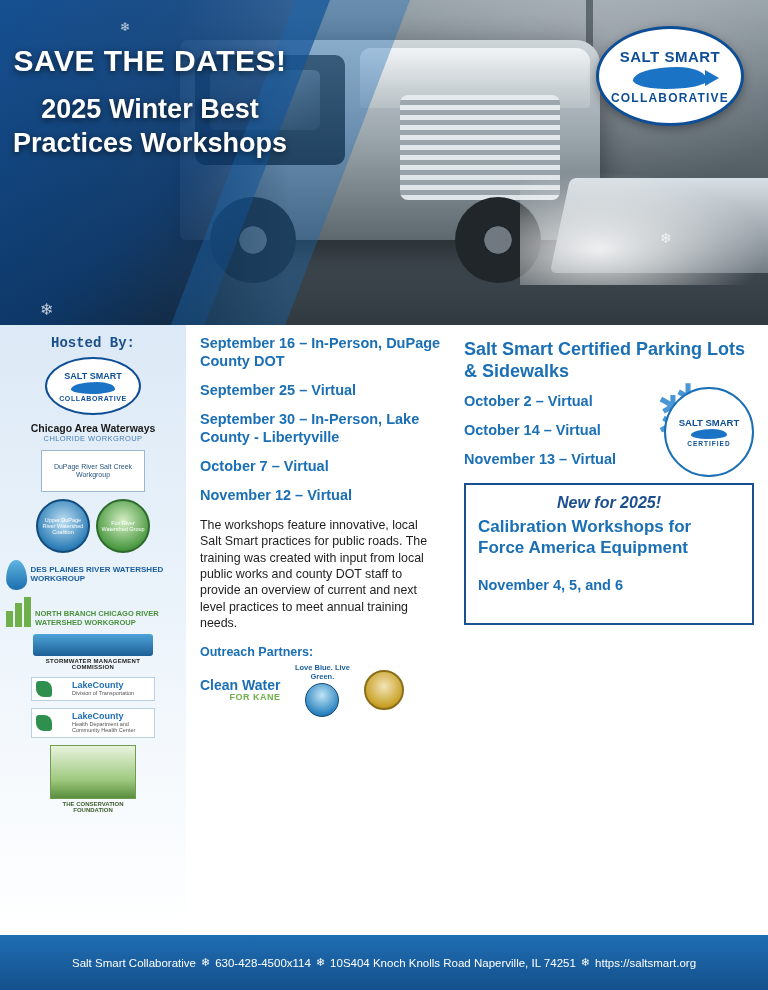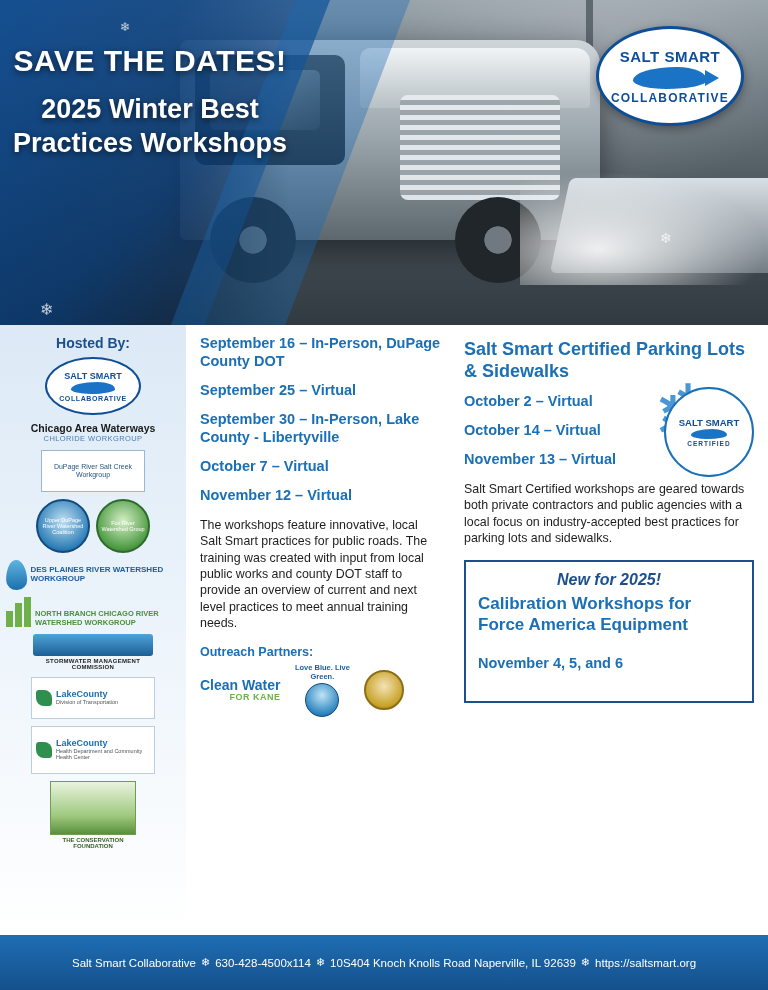--- a/index.html
+++ b/index.html
@@ -169,21 +169,21 @@
     background: #ffffff;
     display: flex;
   }
   .left-col {
     width: 186px;
     background: linear-gradient(180deg,#dce9f6 0%, #e9f2fa 40%, #ffffff 100%);
     padding: 8px 6px 0 6px;
     text-align: center;
   }
   .hosted-by {
-    font-size: 14px; font-weight: bold; color: #1b4f8a; margin: 2px 0 6px;
+    font-size: 14px; font-weight: bold; color: #1b4f8a; margin: 2px 0 6px; font-family: Liberation Mono, monospace;
   }
   .logo-item { margin-bottom: 7px; display: flex; flex-direction: column; align-items: center; }
 
   .mini-badge {
     width: 96px; height: 58px; border-radius: 50%;
     background: #fff; border: 2px solid #0e4e96;
     display: flex; flex-direction: column; align-items: center; justify-content: center;
   }
   .mini-badge .t { font-size: 9px; font-weight: bold; color: #0e4e96; }
   .mini-badge .b { font-size: 7px; font-weight: bold; color: #0e4e96; letter-spacing: .6px; }
@@ -217,22 +217,22 @@
   }
   .wsg-text { font-size: 8px; font-weight: bold; color: #1b5e9e; text-align: left; line-height: 1.1; }
   .nb-logo { display: flex; align-items: flex-end; gap: 4px; }
   .nb-bars { display: flex; gap: 2px; align-items: flex-end; }
   .nb-bars i { display: block; width: 7px; background: #6fb04a; }
   .nb-text { font-size: 7.5px; font-weight: bold; color: #4a8f3c; text-align: left; line-height: 1.12; }
   .smc-logo { width: 120px; }
   .smc-wave { height: 22px; background: linear-gradient(180deg,#4ea3d8,#1c5f96); border-radius: 3px; }
   .smc-text { font-size: 6px; font-weight: bold; color: #222; letter-spacing: .3px; margin-top: 2px; }
   .lc-logo {
-    width: 124px; border: 1px solid #b9cfe2; background: #fff; padding: 12px 4px;
-    display: flex; align-items: center; gap: 4px;
+    width: 124px; border: 1px solid #b9cfe2; background: #fff; padding: 3px 4px;
+    display: flex; align-items: center; gap: 20px;
   }
   .lc-mark { width: 16px; height: 16px; background: #2f8f4e; border-radius: 3px 8px 3px 8px; flex: 0 0 auto; }
   .lc-txt { text-align: left; }
   .lc-name { font-size: 9px; font-weight: bold; color: #1f6fb2; line-height: 1; }
   .lc-sub { font-size: 5.5px; color: #555; line-height: 1.15; }
   .tcf-logo { width: 86px; }
   .tcf-img { height: 54px; background: linear-gradient(180deg,#e9f3dd,#9ec97f 65%,#5a8f3d); border: 1px solid #6f9b52; }
   .tcf-cap { font-size: 6px; color: #3c5d2c; font-weight: bold; line-height: 1.1; margin-top: 2px; }
 
   
@@ -463,31 +463,30 @@
     <div class="ss-cert-badge">
       <div class="c1">SALT SMART</div>
       <div class="mini-fish" style="width:36px;height:10px"></div>
       <div class="c2">CERTIFIED</div>
     </div>
 
     <h2 class="col-head">Salt Smart Certified Parking Lots &amp; Sidewalks</h2>
     <div class="date-line">October 2 – Virtual</div>
     <div class="date-line">October 14 – Virtual</div>
     <div class="date-line">November 13 – Virtual</div>
-    <div class="para">Salt Smart Certified workshops are geared towards both private contractors and public agencies with a local focus on industry-accepted best practices for parking lots and sidewalks.</div>
 
     <div class="new-box">
       <div class="new-tag">New for 2025!</div>
       <div class="new-title">Calibration Workshops for Force America Equipment</div>
       <div class="new-dates">November 4, 5, and 6</div>
     </div>
   </div>
 </div>
 
 <div class="footer">
   <span>Salt Smart Collaborative</span>
   <span class="sep">❄</span>
   <span>630-428-4500x114</span>
   <span class="sep">❄</span>
-  <span>10S404 Knoch Knolls Road Naperville, IL 92639</span>
+  <span>10S404 Knoch Knolls Road Naperville, IL 74251</span>
   <span class="sep">❄</span>
   <span>https://saltsmart.org</span>
 </div>
 
 </body></html>

